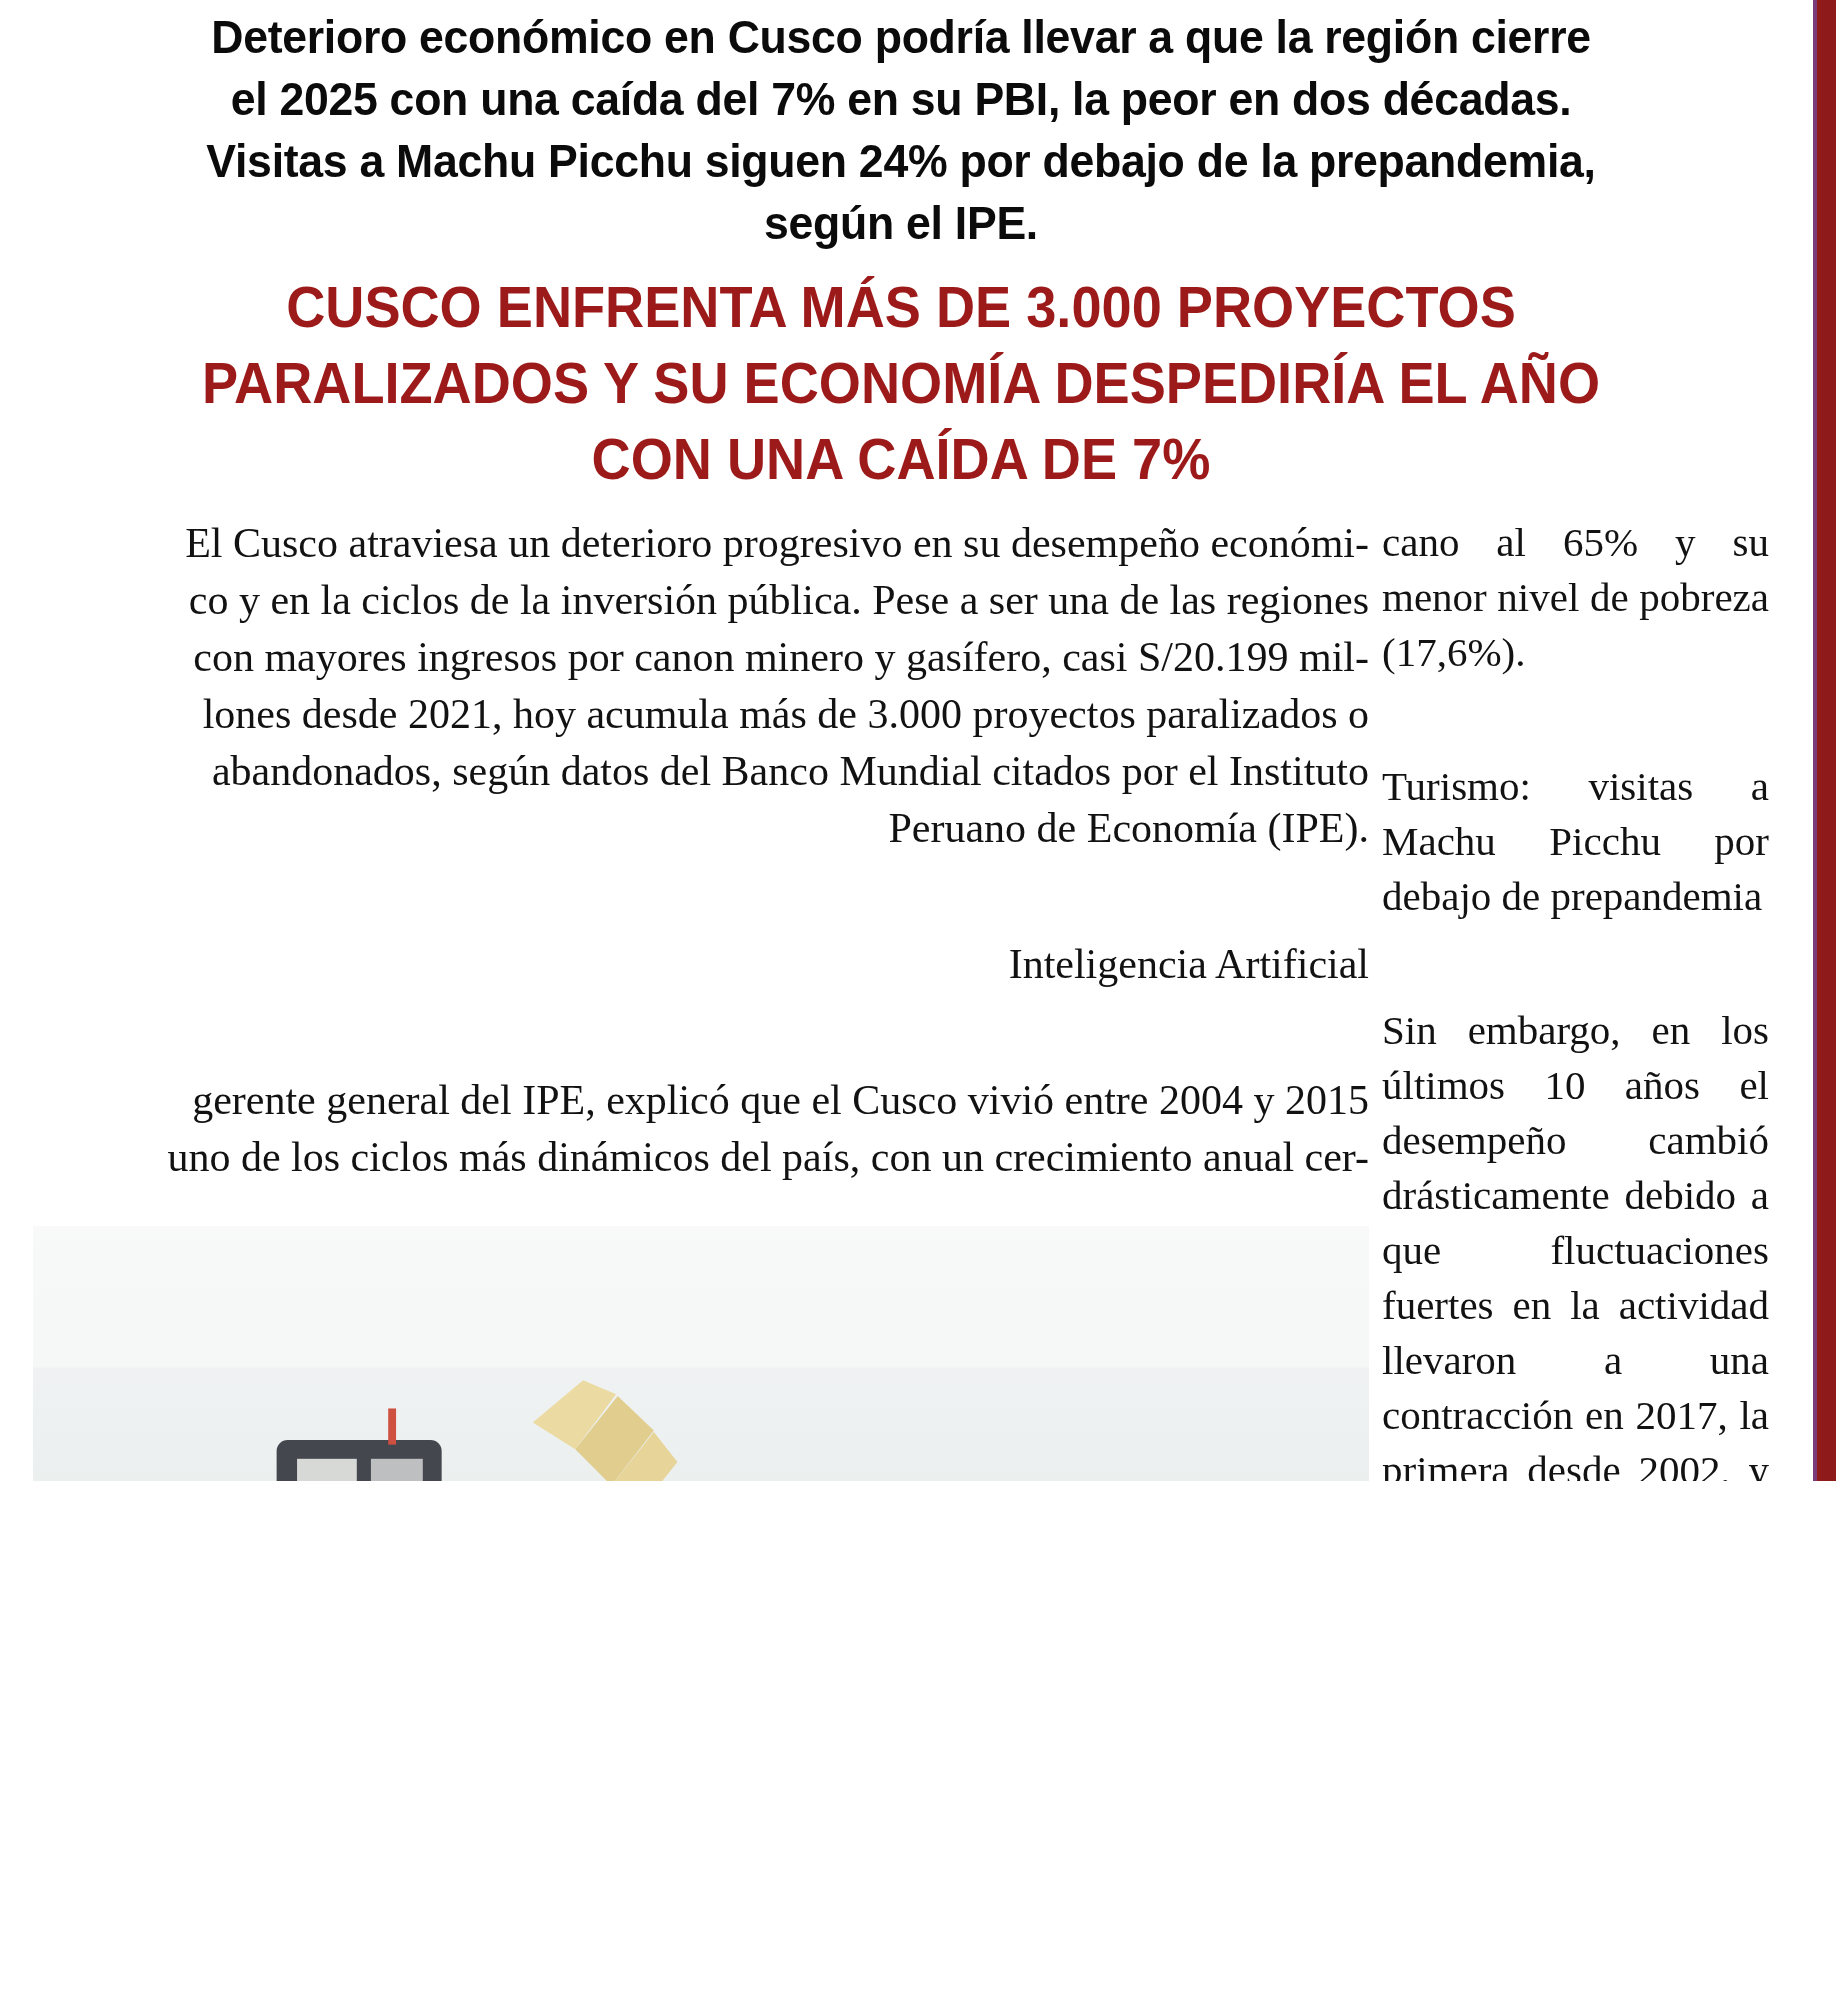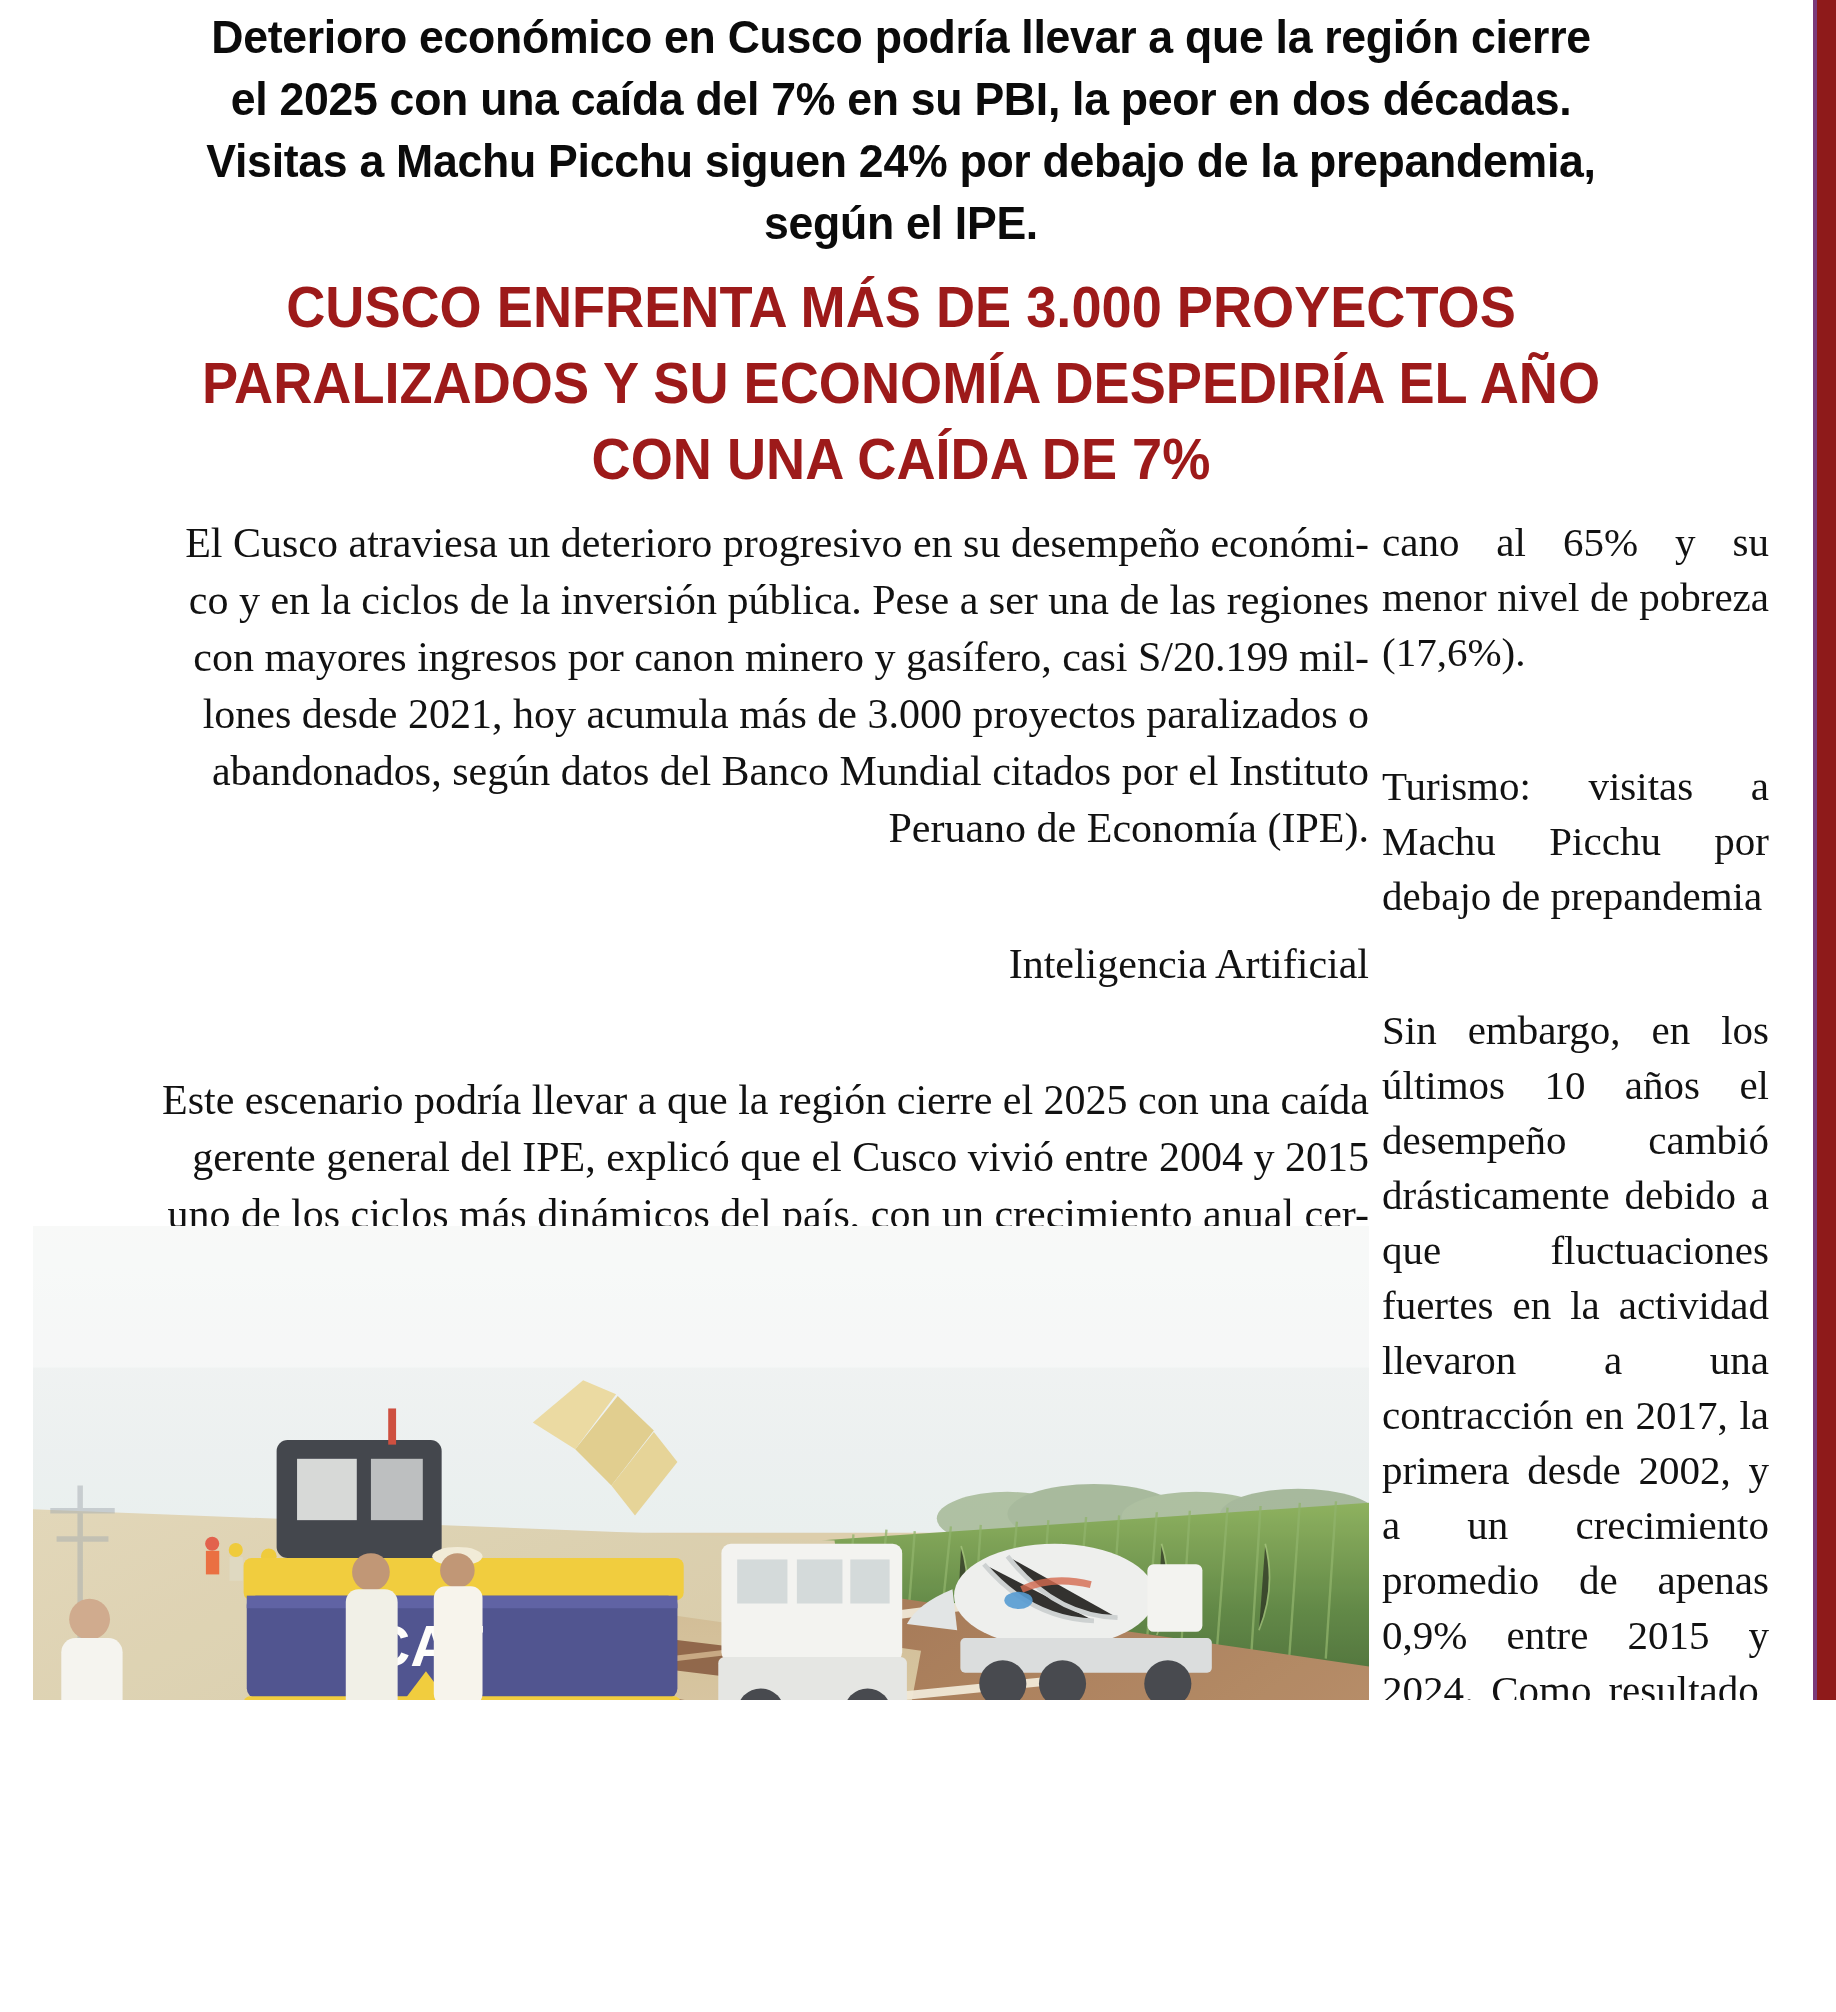--- a/index.html
+++ b/index.html
@@ -4,21 +4,21 @@
 <title>Nota de prensa</title>
 <style>
   html, body {
     margin: 0;
     padding: 0;
     background: #ffffff;
   }
   .page {
     position: relative;
     width: 1836px;
-    height: 1700px;
+    height: 1481px;
     background: #ffffff;
     overflow: hidden;
     font-family: "Liberation Serif", "DejaVu Serif", serif;
   }
 
   
   .edge-bar {
     position: absolute;
     top: 0;
     right: 0;
@@ -128,21 +128,20 @@
     <p class="para">
       <span class="line">El Cusco atraviesa un deterioro progresivo en su desempeño económi-</span>
       <span class="line">co y en la ciclos de la inversión pública. Pese a ser una de las regiones</span>
       <span class="line">con mayores ingresos por canon minero y gasífero, casi S/20.199 mil-</span>
       <span class="line">lones desde 2021, hoy acumula más de 3.000 proyectos paralizados o</span>
       <span class="line">abandonados, según datos del Banco Mundial citados por el Instituto</span>
       <span class="line">Peruano de Economía (IPE).</span>
     </p>
     <p class="para subhead">Inteligencia Artificial</p>
     <p class="para tight">
-      <span class="line">Este escenario podría llevar a que la región cierre el 2025 con una caída</span>
       <span class="line">gerente general del IPE, explicó que el Cusco vivió entre 2004 y 2015</span>
       <span class="line">uno de los ciclos más dinámicos del país, con un crecimiento anual cer-</span>
     </p>
   </div>
 
   <div class="col-right">
     <p class="para">cano al 65% y su menor nivel de pobreza (17,6%).</p>
     <p class="para">Turismo: visitas a Machu Picchu por debajo de prepandemia</p>
     <p class="para tight">Sin embargo, en los últimos 10 años el desempeño cambió drásticamente debido a que fluctuaciones fuertes en la actividad llevaron a una contracción en 2017, la primera desde 2002, y a un crecimiento promedio de apenas 0,9% entre 2015 y 2024. Como resultado, la pobreza volvió a incrementarse hasta 18,5%.</p>
   </div>

